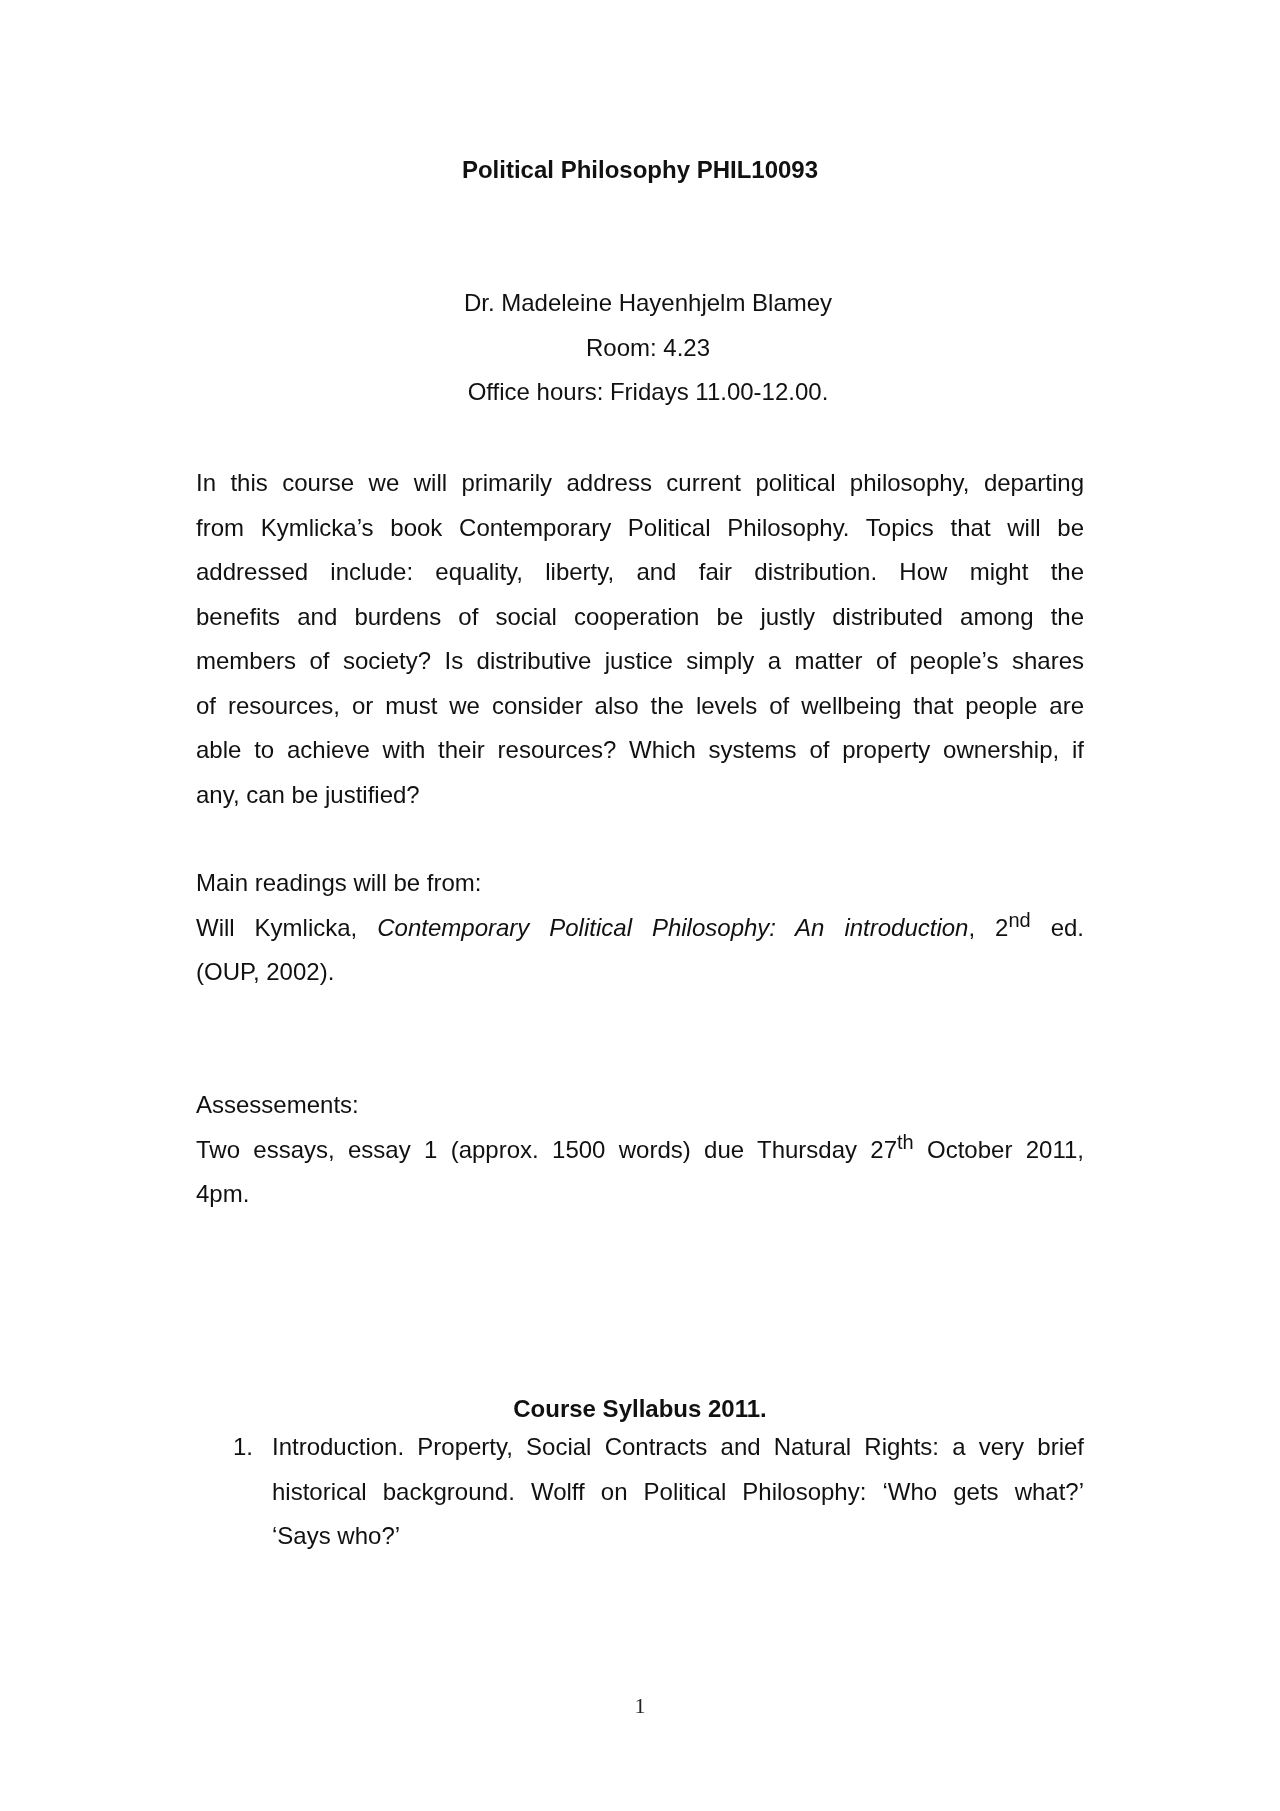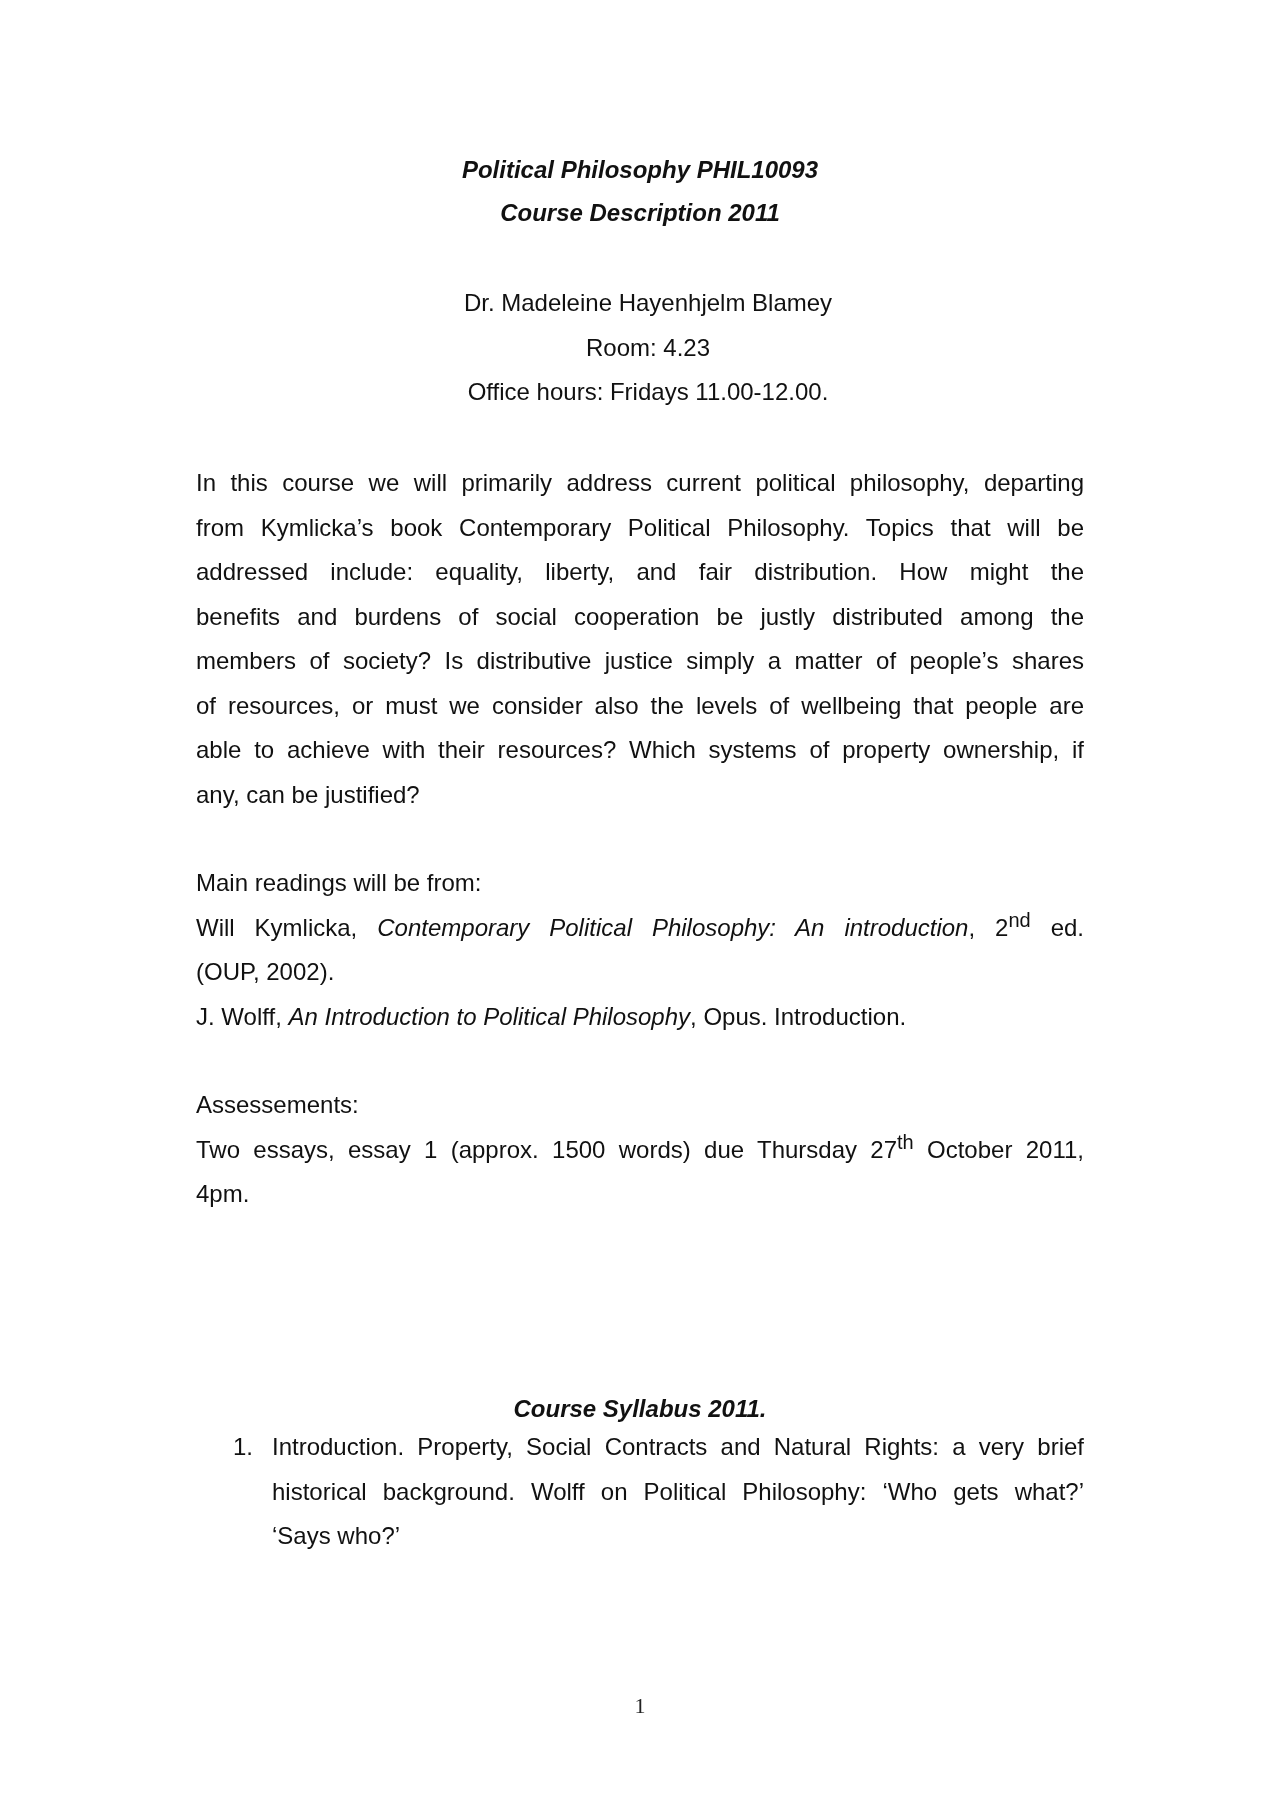--- a/index.html
+++ b/index.html
@@ -3,40 +3,37 @@
 <meta charset="utf-8">
 <style>
   html, body { margin: 0; padding: 0; background: #ffffff; }
   body { width: 1280px; height: 1811px; position: relative; overflow: hidden;
          font-family: "Liberation Sans", sans-serif; color: #111111; }
   .page { position: absolute; left: 0; top: 0; width: 1280px; height: 1811px; background: #fff; }
   .block { position: absolute; font-size: 24px; line-height: 44.5px; }
   .center { left: 0; width: 1280px; text-align: center; }
   .col { left: 196px; width: 888px; }
   .line { display: block; white-space: nowrap; }
-  .bold { font-weight: bold; font-style: italic; }
+  .bold { font-weight: bold; }
   sup { font-size: 20px; line-height: 0; vertical-align: 9px; }
   .jl { display: block; text-align: justify; text-align-last: justify; white-space: normal; height: 44.5px; overflow: hidden; }
   .jl-left { display: block; text-align: left; height: 44.5px; }
   .list-item { position: absolute; left: 196px; width: 888px; font-size: 24px; line-height: 44.5px; }
   .list-num { position: absolute; left: 37px; top: 0; }
   .list-text { position: absolute; left: 76px; width: 812px; }
   .page-num { position: absolute; left: 0; width: 1280px; text-align: center; top: 1692px;
               font-family: "Liberation Serif", serif; font-size: 22px; line-height: 28px; color: #222; }
 </style>
 </head>
 <body>
 
 <div class="page">
 
   <div class="block center bold" style="top:148px;">
     <span class="line">Political Philosophy PHIL10093</span>
-  </div>
-  <div class="block center bold" style="top:191px;">
-    <span class="line">Course Description 2011</span>
   </div>
   <div class="block center" style="top:281px;margin-left:8px;">
     <span class="line">Dr. Madeleine Hayenhjelm Blamey</span>
     <span class="line">Room: 4.23</span>
     <span class="line">Office hours: Fridays 11.00-12.00.</span>
   </div>
 
   <div class="block col" style="top:461px;">
     <span class="jl">In this course we will primarily address current political philosophy, departing</span>
     <span class="jl">from Kymlicka’s book Contemporary Political Philosophy. Topics that will be</span>
@@ -45,21 +42,20 @@
     <span class="jl">members of society? Is distributive justice simply a matter of people’s shares</span>
     <span class="jl">of resources, or must we consider also the levels of wellbeing that people are</span>
     <span class="jl">able to achieve with their resources? Which systems of property ownership, if</span>
     <span class="jl-left">any, can be justified?</span>
   </div>
 
   <div class="block col" style="top:861px;">
     <span class="jl-left">Main readings will be from:</span>
     <span class="jl"><span>Will Kymlicka, </span><i>Contemporary Political Philosophy: An introduction</i><span>, 2</span><sup>nd</sup><span> ed.</span></span>
     <span class="jl-left">(OUP, 2002).</span>
-    <span class="jl-left"><span>J. Wolff, </span><i>An Introduction to Political Philosophy</i><span>, Opus. Introduction.</span></span>
   </div>
 
   <div class="block col" style="top:1083px;">
     <span class="jl-left">Assessements:</span>
     <span class="jl"><span>Two essays, essay 1 (approx. 1500 words) due Thursday 27</span><sup>th</sup><span> October 2011,</span></span>
     <span class="jl-left">4pm.</span>
   </div>
 
   <div class="block center bold" style="top:1387px;">
     <span class="line">Course Syllabus 2011.</span>

